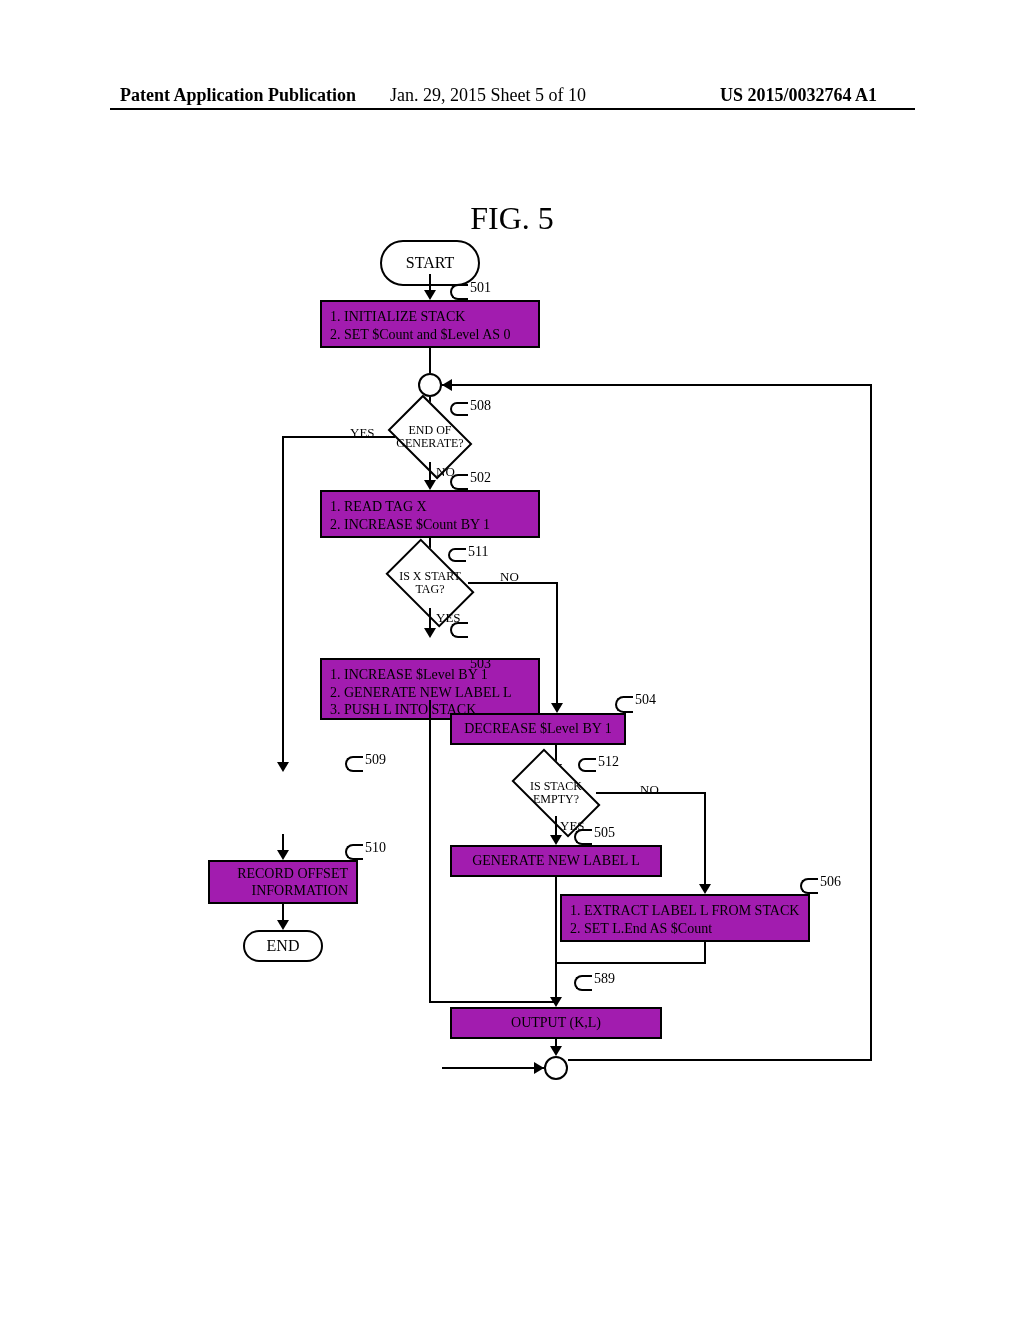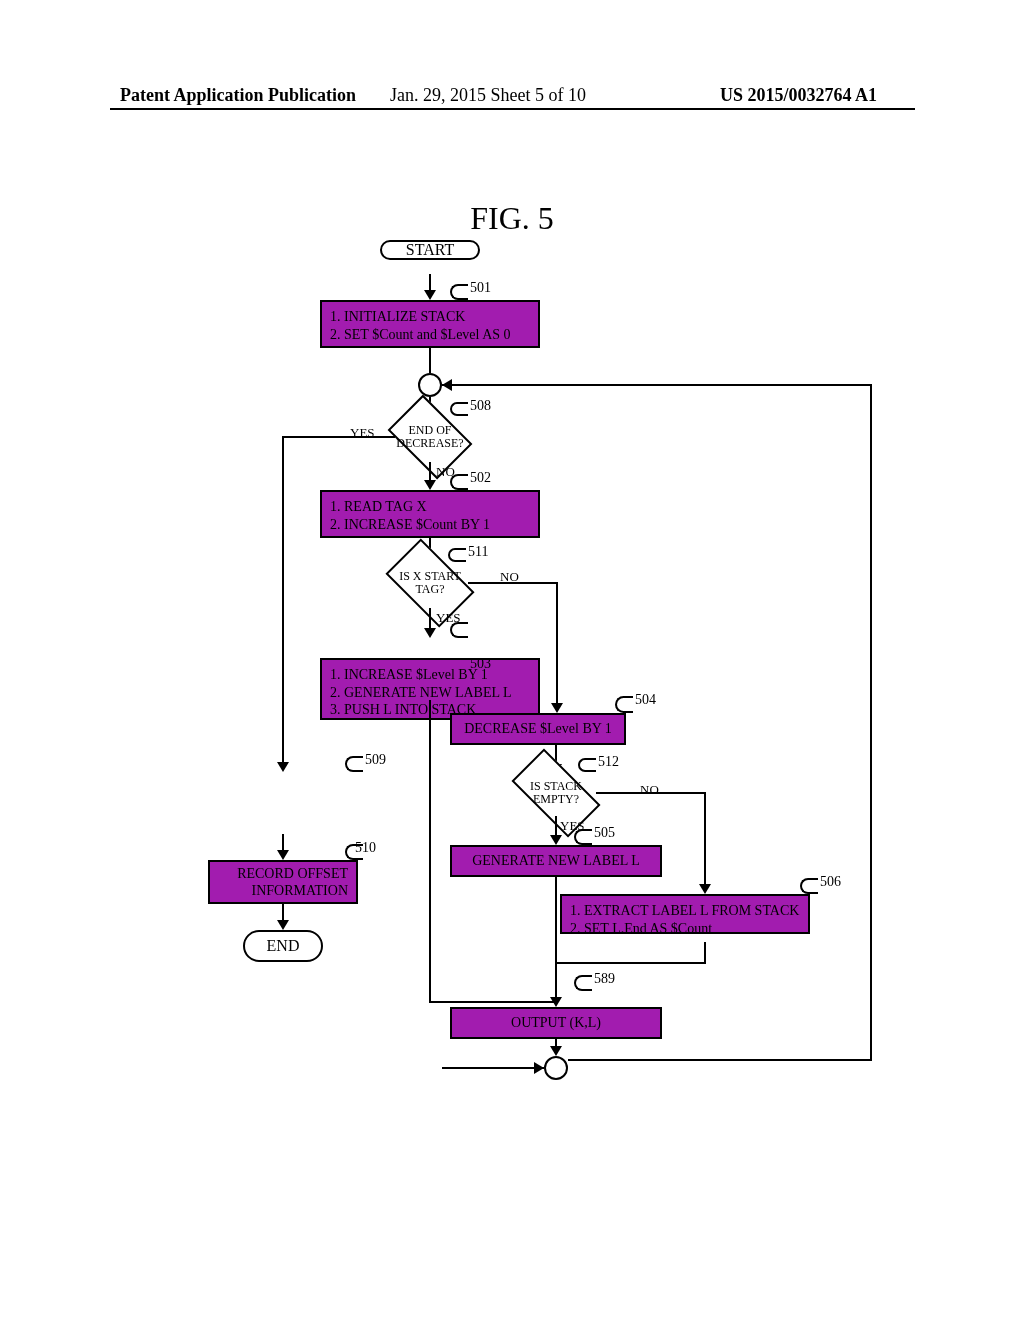--- a/index.html
+++ b/index.html
@@ -140,21 +140,21 @@
   <span class="hdr-left">Patent Application Publication</span>
   <span class="hdr-mid">Jan. 29, 2015  Sheet 5 of 10</span>
   <span class="hdr-right">US 2015/0032764 A1</span>
 </div>
 <div class="hdr-line"></div>
 
 <div class="fig-title">FIG. 5</div>
 
 <div class="canvas">
 
-  <div class="terminal" style="left:380px; top:0px; width:100px; height:20px;">
+  <div class="terminal" style="left:380px; top:0px; width:100px; height:46px;">
     <span>START</span>
   </div>
 
   <div class="lineV" style="left:429px; top:34px; height:20px;"></div>
   <div class="arrow-down" style="left:424px; top:50px;"></div>
 
   <div class="box" style="left:320px; top:60px; width:220px; height:48px;">
     <span style="white-space:pre-line;">1. INITIALIZE STACK
 2. SET $Count and $Level AS 0</span>
   </div>
@@ -165,21 +165,21 @@
   <div class="offpage" style="left:418px; top:133px; width:24px; height:24px;"></div>
 
   <div class="lineH" style="left:442px; top:144px; width:430px;"></div>
   <div class="arrow-left" style="left:442px; top:139px;"></div>
   <div class="lineV" style="left:870px; top:144px; height:676px;"></div>
 
   <div class="lineV" style="left:429px; top:157px; height:15px;"></div>
   <div class="arrow-down" style="left:424px; top:167px;"></div>
   <div class="diamond" style="left:395px; top:172px; width:70px; height:50px;">
     <div class="shape"></div>
-    <div class="dlabel">END OF DECREASE?</div>
+    <div class="dlabel">END OF GENERATE?</div>
   </div>
   <div class="refhook" style="left:450px; top:162px; width:18px; height:14px;"></div>
   <div class="ref" style="left:470px; top:158px;">508</div>
   <div class="small-label" style="left:350px; top:185px;">YES</div>
   <div class="small-label" style="left:436px; top:224px;">NO</div>
 
   <div class="lineH" style="left:282px; top:196px; width:113px;"></div>
   <div class="lineV" style="left:282px; top:196px; height:330px;"></div>
   <div class="arrow-down" style="left:277px; top:522px;"></div>
 
@@ -243,21 +243,21 @@
   <div class="lineV" style="left:555px; top:576px; height:25px;"></div>
   <div class="arrow-down" style="left:550px; top:595px;"></div>
   <div class="box center" style="left:450px; top:605px; width:212px; height:32px;">
     <span>GENERATE NEW LABEL L</span>
   </div>
   <div class="refhook" style="left:574px; top:589px; width:18px; height:16px;"></div>
   <div class="ref" style="left:594px; top:585px;">505</div>
 
   <div class="lineV" style="left:555px; top:637px; height:86px;"></div>
 
-  <div class="box" style="left:560px; top:654px; width:250px; height:40px;">
+  <div class="box" style="left:560px; top:654px; width:250px; height:48px;">
     <span style="white-space:pre-line;">1. EXTRACT LABEL L FROM STACK
 2. SET L.End AS $Count</span>
   </div>
   <div class="refhook" style="left:800px; top:638px; width:18px; height:16px;"></div>
   <div class="ref" style="left:820px; top:634px;">506</div>
 
   <div class="lineV" style="left:704px; top:702px; height:20px;"></div>
   <div class="lineH" style="left:555px; top:722px; width:151px;"></div>
 
   <div class="lineH" style="left:429px; top:761px; width:128px;"></div>
@@ -281,21 +281,21 @@
 
   <div class="refhook" style="left:345px; top:516px; width:18px; height:16px;"></div>
   <div class="ref" style="left:365px; top:512px;">509</div>
 
   <div class="lineV" style="left:282px; top:594px; height:22px;"></div>
   <div class="arrow-down" style="left:277px; top:610px;"></div>
   <div class="box center" style="left:208px; top:620px; width:150px; height:44px;">
     <span style="white-space:pre-line; text-align:right;">RECORD OFFSET INFORMATION</span>
   </div>
   <div class="refhook" style="left:345px; top:604px; width:18px; height:16px;"></div>
-  <div class="ref" style="left:355px; top:600px;">510</div>
+  <div class="ref" style="left:365px; top:600px;">510</div>
 
   <div class="lineV" style="left:282px; top:664px; height:22px;"></div>
   <div class="arrow-down" style="left:277px; top:680px;"></div>
   <div class="terminal" style="left:243px; top:690px; width:80px; height:32px;">
     <span>END</span>
   </div>
 
 </div>
 
 </body></html>

